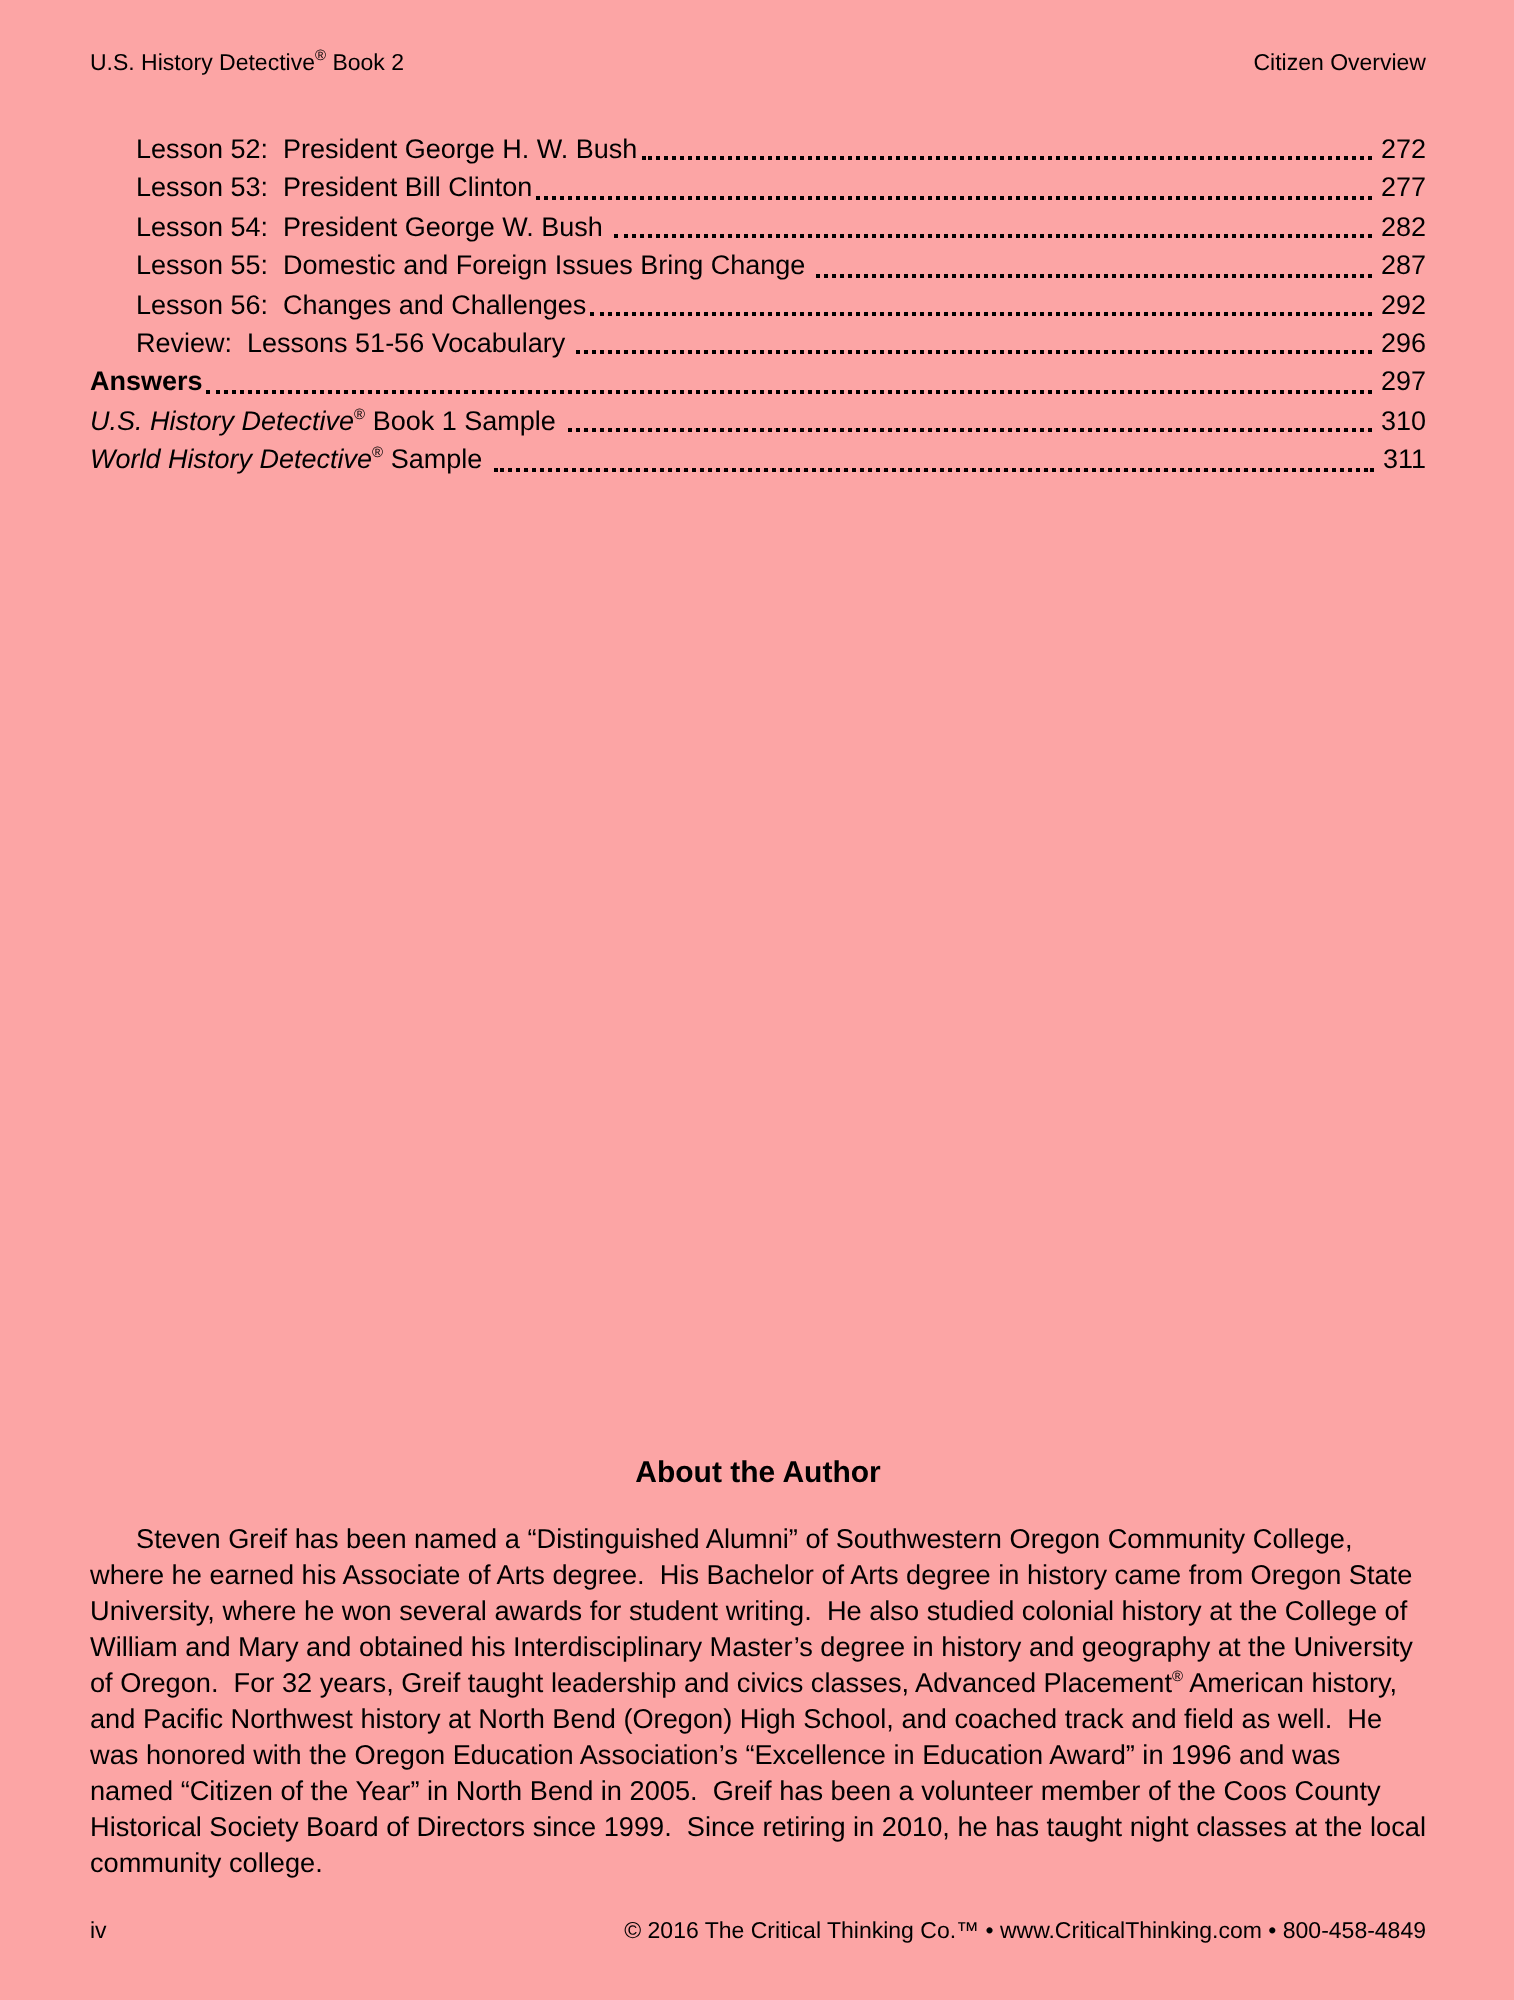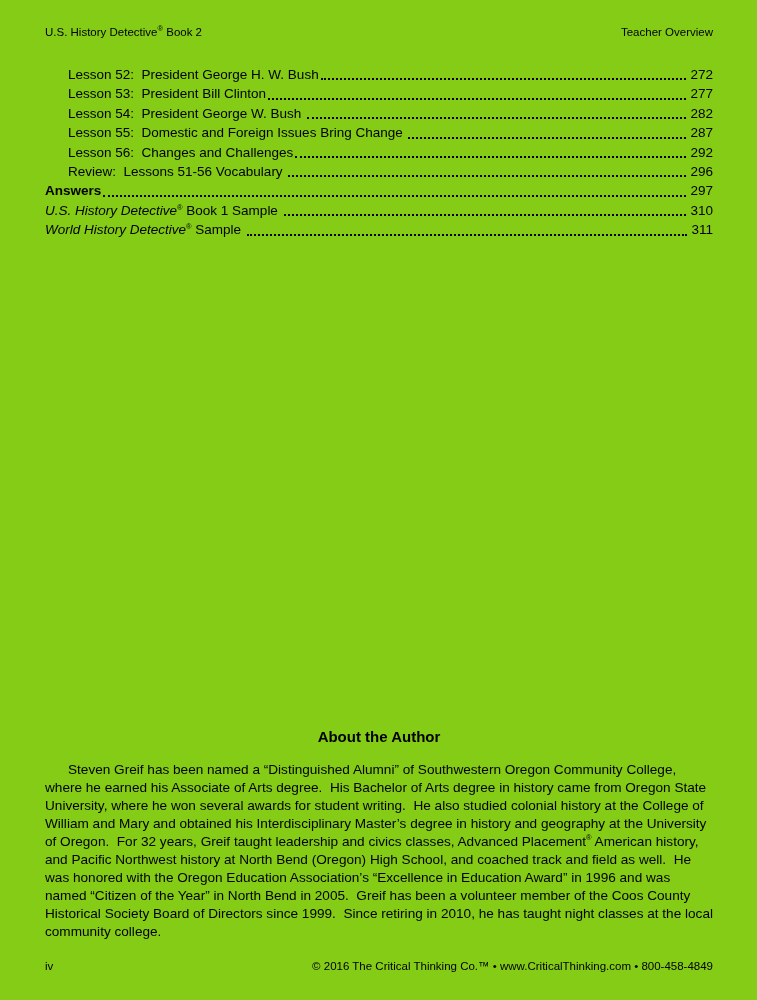--- a/index.html
+++ b/index.html
@@ -7,21 +7,21 @@
   body {
     width: 757px; height: 1000px;
     font-family: "Liberation Sans", "DejaVu Sans", sans-serif;
     color: #000;
     position: relative;
     overflow: hidden;
   }
   .page {
     position: absolute; inset: 0;
     padding: 25px 44px 8px 45px;
-    background: #84cc16;
+    background: #fca5a5;
   }
   
   .page-header {
     display: flex; justify-content: space-between; align-items: baseline;
     font-size: 11.5px; line-height: 14px;
   }
   sup.regmark {
     font-size: 7.5px;
     vertical-align: super;
     line-height: 0;
@@ -73,21 +73,21 @@
     font-size: 11.5px; line-height: 14px;
   }
 </style>
 </head>
 <body>
 
 <div class="page">
 
   <header class="page-header">
     <span class="header-left"><span>U.S. History Detective</span><sup class="regmark">®</sup><span> Book 2</span></span>
-    <span class="header-right">Teacher Overview</span>
+    <span class="header-right">Citizen Overview</span>
   </header>
 
   <nav class="toc">
 
     <div class="toc-row indent">
       <span class="toc-label">Lesson 52:  President George H. W. Bush</span>
       <span class="leader"></span>
       <span class="toc-page">272</span>
     </div>
 

